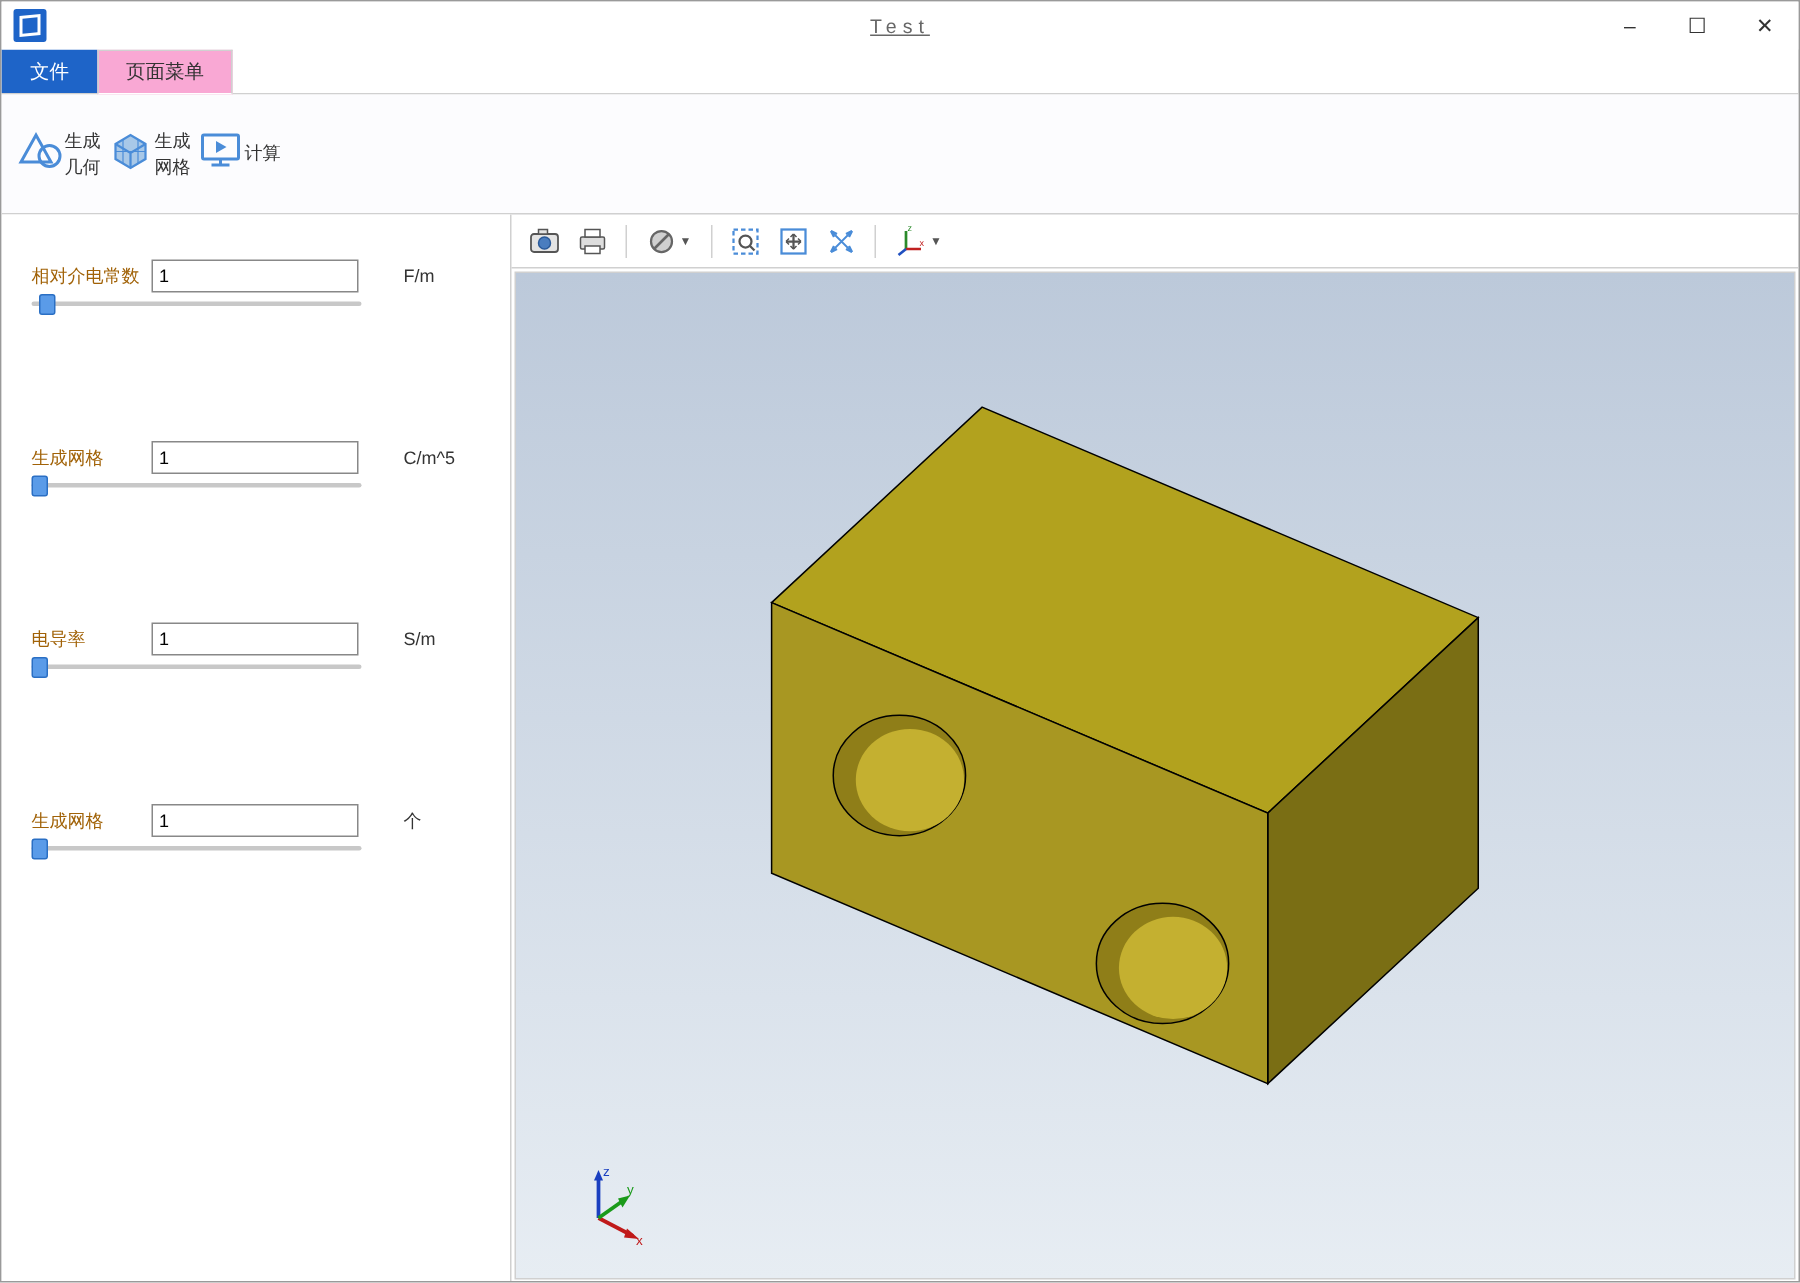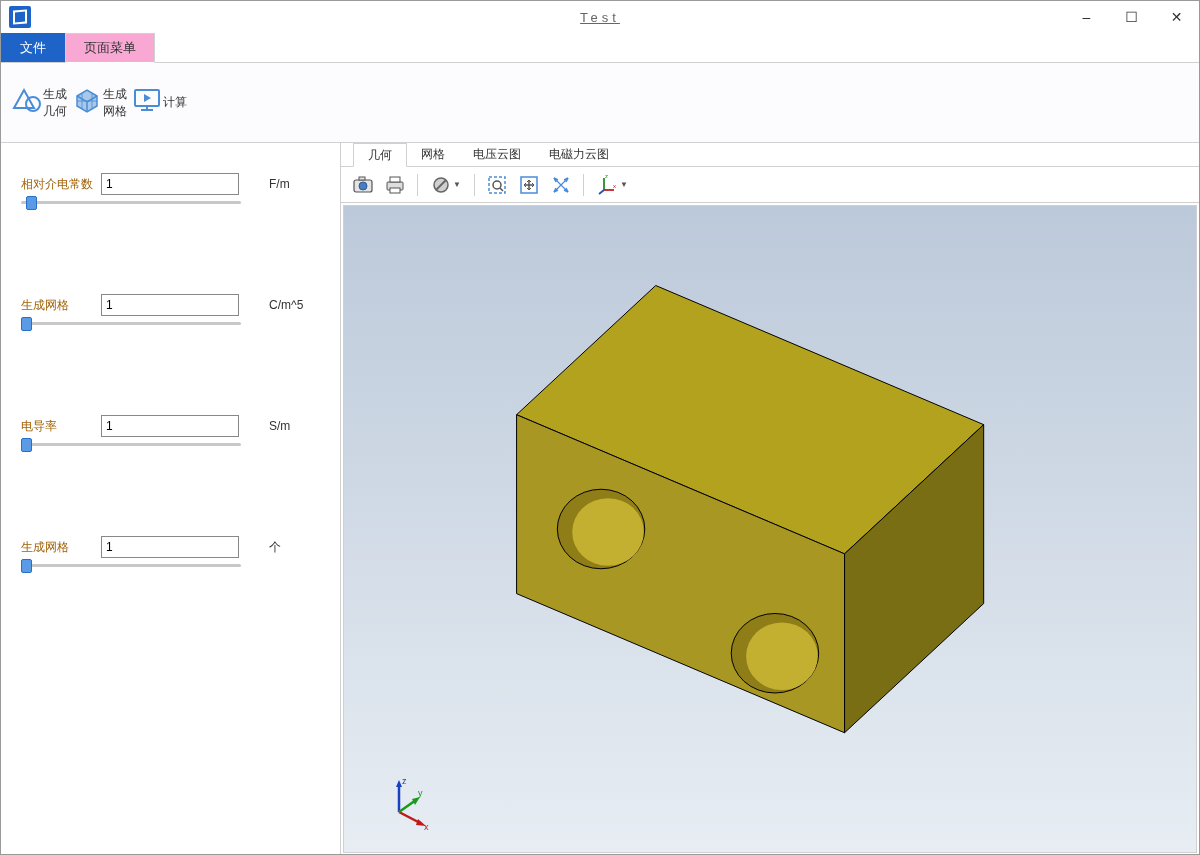--- a/index.html
+++ b/index.html
@@ -154,26 +154,20 @@
         <div class="slider-track">
             <div class="slider-thumb start"></div>
           </div>
       </div>
     </div>
 
   </div>
 
   <div class="canvas-area">
 
-    <div class="view-tabs">
-      <div class="view-tab active">几何</div>
-      <div class="view-tab">网格</div>
-      <div class="view-tab">电压云图</div>
-      <div class="view-tab">电磁力云图</div>
-    </div>
 
     <div class="toolbar">
       <button class="tb-btn">
         <svg width="22" height="22" viewBox="0 0 22 22">
           <rect x="2" y="6" width="18" height="12" rx="2" fill="#e4e4e4" stroke="#555" stroke-width="1.2"></rect>
           <circle cx="11" cy="12" r="4" fill="#4a7dbf" stroke="#2a5a9a" stroke-width="1"></circle>
           <rect x="7" y="3" width="6" height="3" fill="#e4e4e4" stroke="#555"></rect>
         </svg>
       </button>
       <button class="tb-btn">

